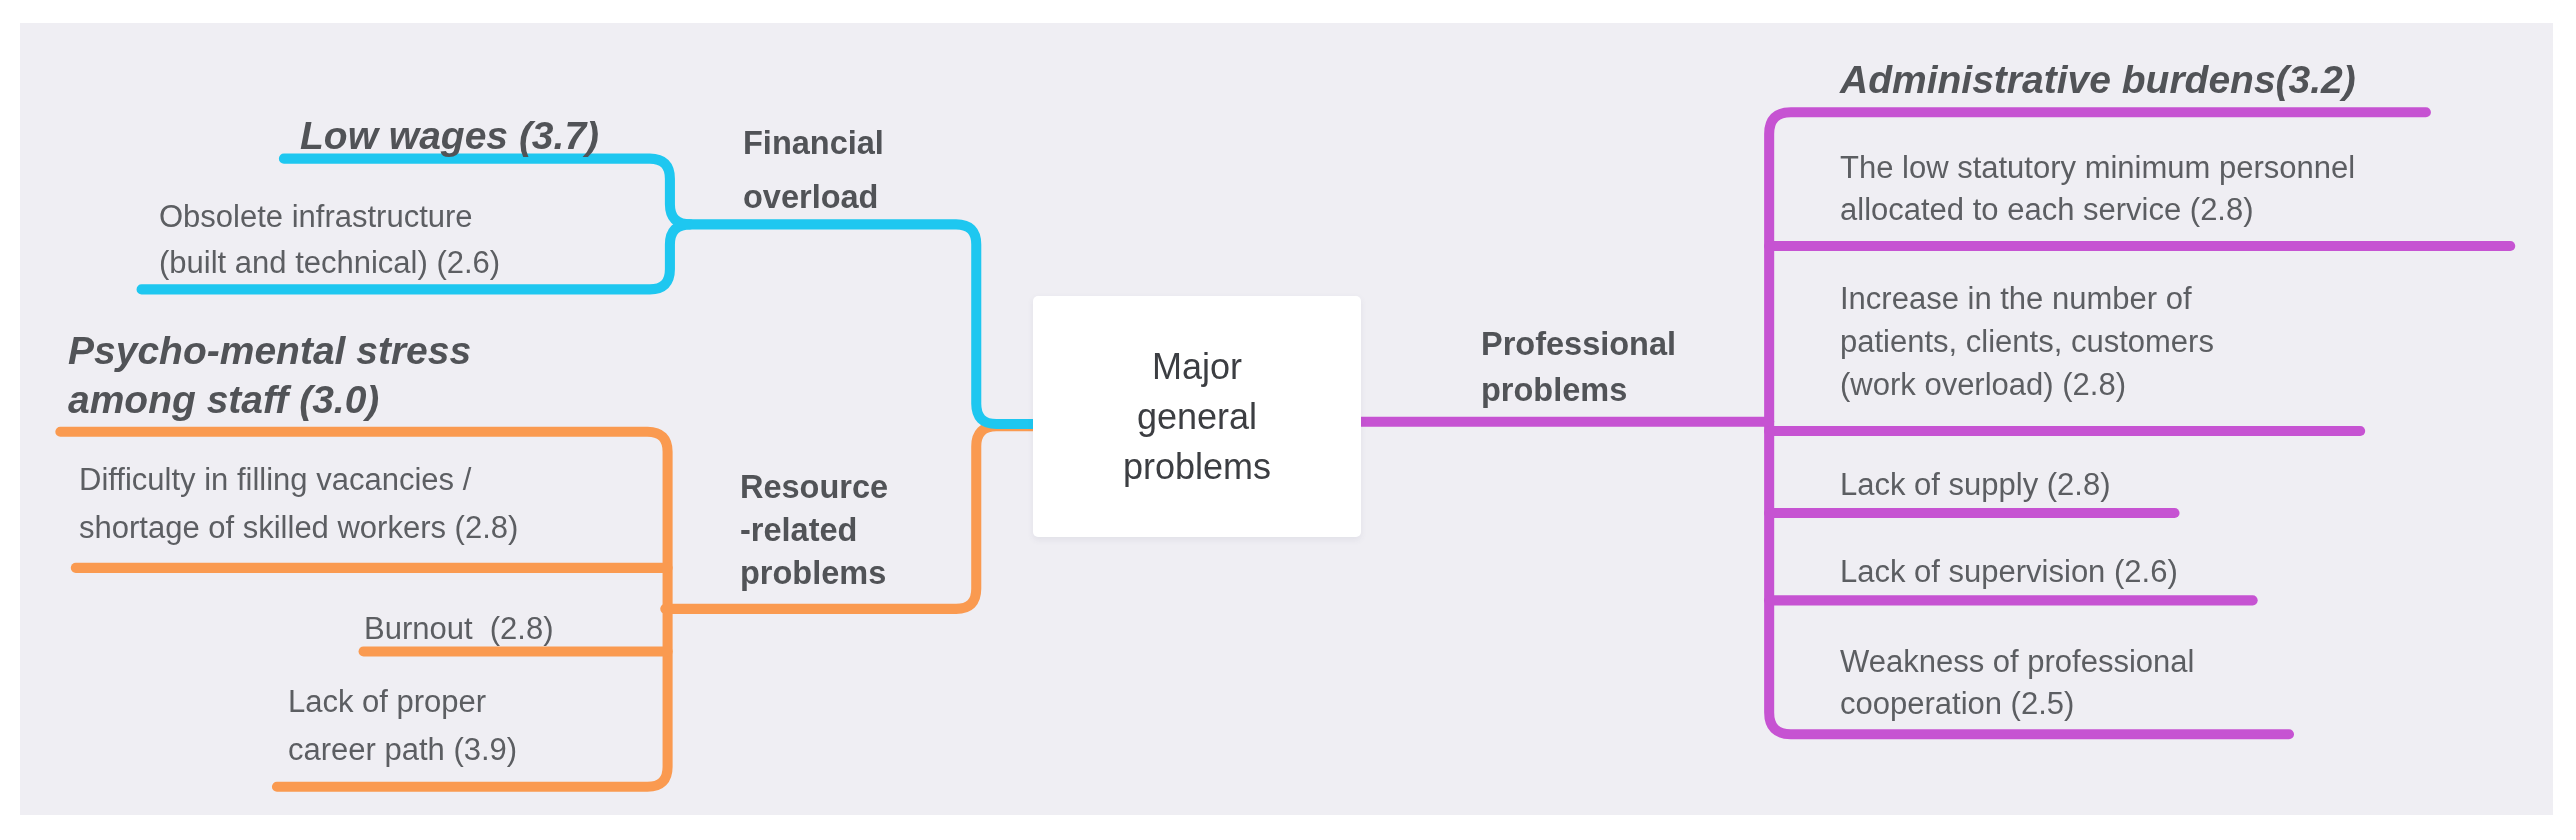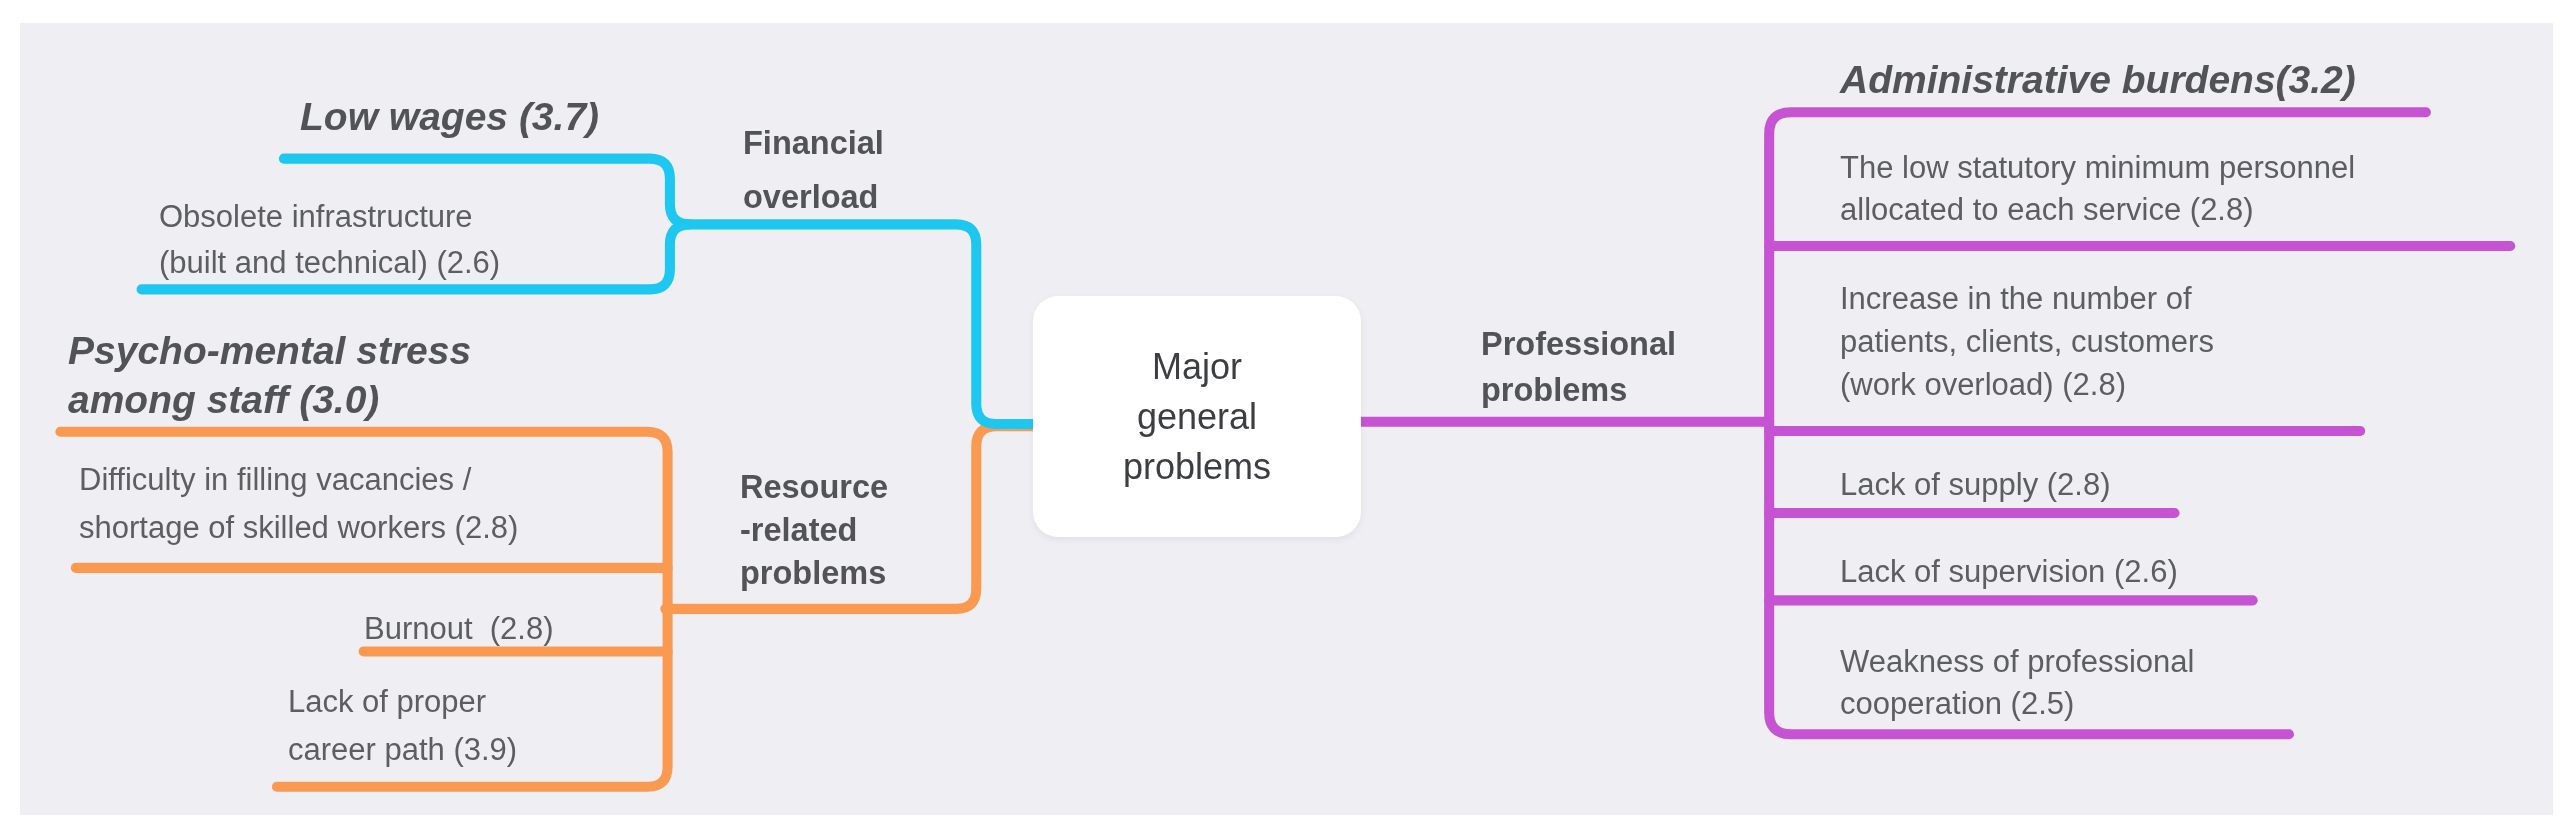--- a/index.html
+++ b/index.html
@@ -3,21 +3,21 @@
 <meta charset="utf-8">
 <style>
   html,body{margin:0;padding:0;background:#ffffff;}
   body{width:2576px;height:841px;position:relative;font-family:"Liberation Sans",sans-serif;overflow:hidden;}
   .panel{position:absolute;left:20px;top:23px;width:2533px;height:792px;background:#efeef3;}
   svg.links{position:absolute;left:0;top:0;width:2576px;height:841px;}
   svg.links path{fill:none;stroke-width:13px;stroke-linecap:round;stroke-linejoin:round;}
   .node{position:absolute;white-space:pre-wrap;color:#5c5e62;font-size:31px;line-height:45px;}
   .heading-bi{font-weight:bold;font-style:italic;font-size:39px;color:#515357;}
   .heading-b{font-weight:bold;font-size:32.5px;color:#515357;}
-  .center-box{position:absolute;left:1033px;top:296px;width:328px;height:241px;background:#ffffff;border-radius:25px;
+  .center-box{position:absolute;left:1033px;top:296px;width:328px;height:241px;background:#ffffff;border-radius:5px;
     box-shadow:0 2.3px 6.2px rgba(80,80,110,0.08);display:flex;align-items:center;justify-content:center;}
   .center-box .label{font-size:36px;line-height:50px;color:#3c3e42;text-align:center;white-space:pre-wrap;}
 </style>
 </head>
 <body>
 
 <div class="panel"></div>
 
 <svg class="links" viewBox="0 0 3330 1087">
 
@@ -36,21 +36,21 @@
   <path stroke="#c653d2" d="M 2287 663 H 2811"></path>
   <path stroke="#c653d2" d="M 2287 776 H 2912"></path>
 </svg>
 
 <div class="center-box">
   <div class="label">Major
 general
 problems</div>
 </div>
 
-<div class="node heading-bi" style="left:300px;top:94px;">Low wages (3.7)</div>
+<div class="node heading-bi" style="left:300px;top:113px;">Low wages (3.7)</div>
 <div class="node" style="left:159px;top:194px;line-height:46px;">Obsolete infrastructure
 (built and technical) (2.6)</div>
 <div class="node heading-b" style="left:743px;top:116px;line-height:54px;">Financial
 overload</div>
 
 <div class="node heading-bi" style="left:68px;top:326px;line-height:49px;">Psycho-mental stress
 among staff (3.0)</div>
 <div class="node" style="left:79px;top:456px;line-height:48px;">Difficulty in filling vacancies /
 shortage of skilled workers (2.8)</div>
 <div class="node" style="left:364px;top:606px;text-align:center;">Burnout  (2.8)</div>

